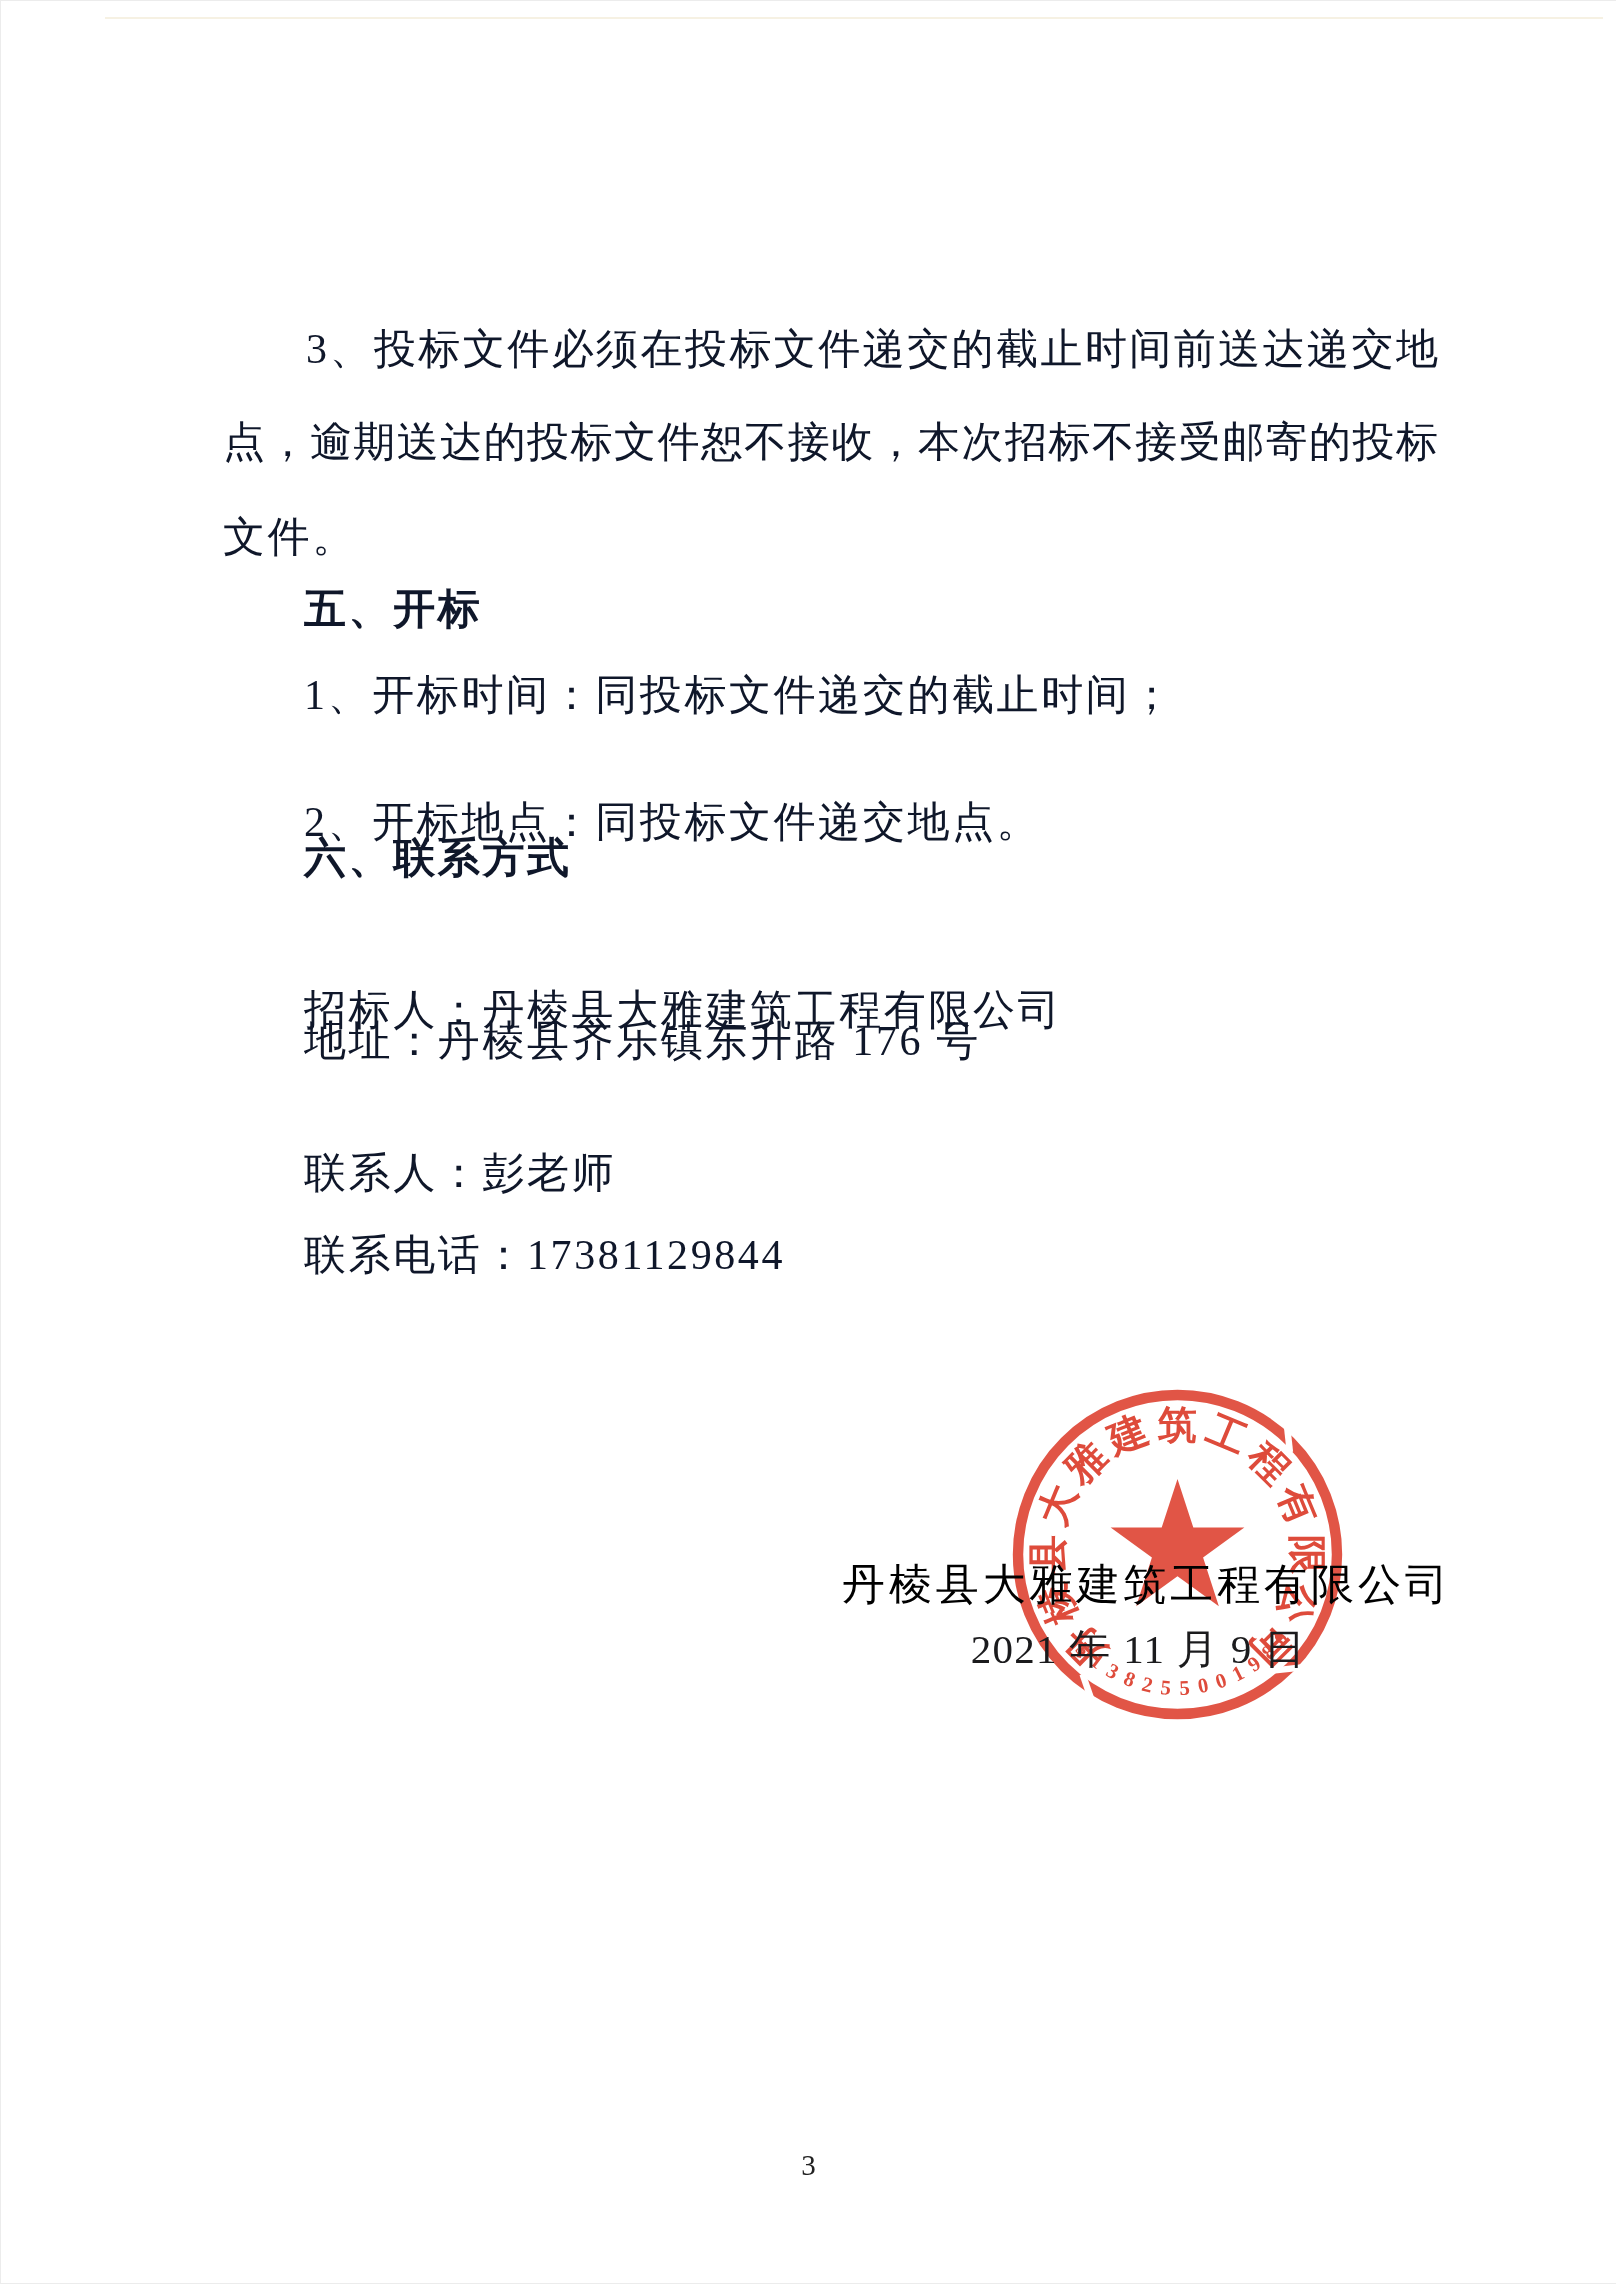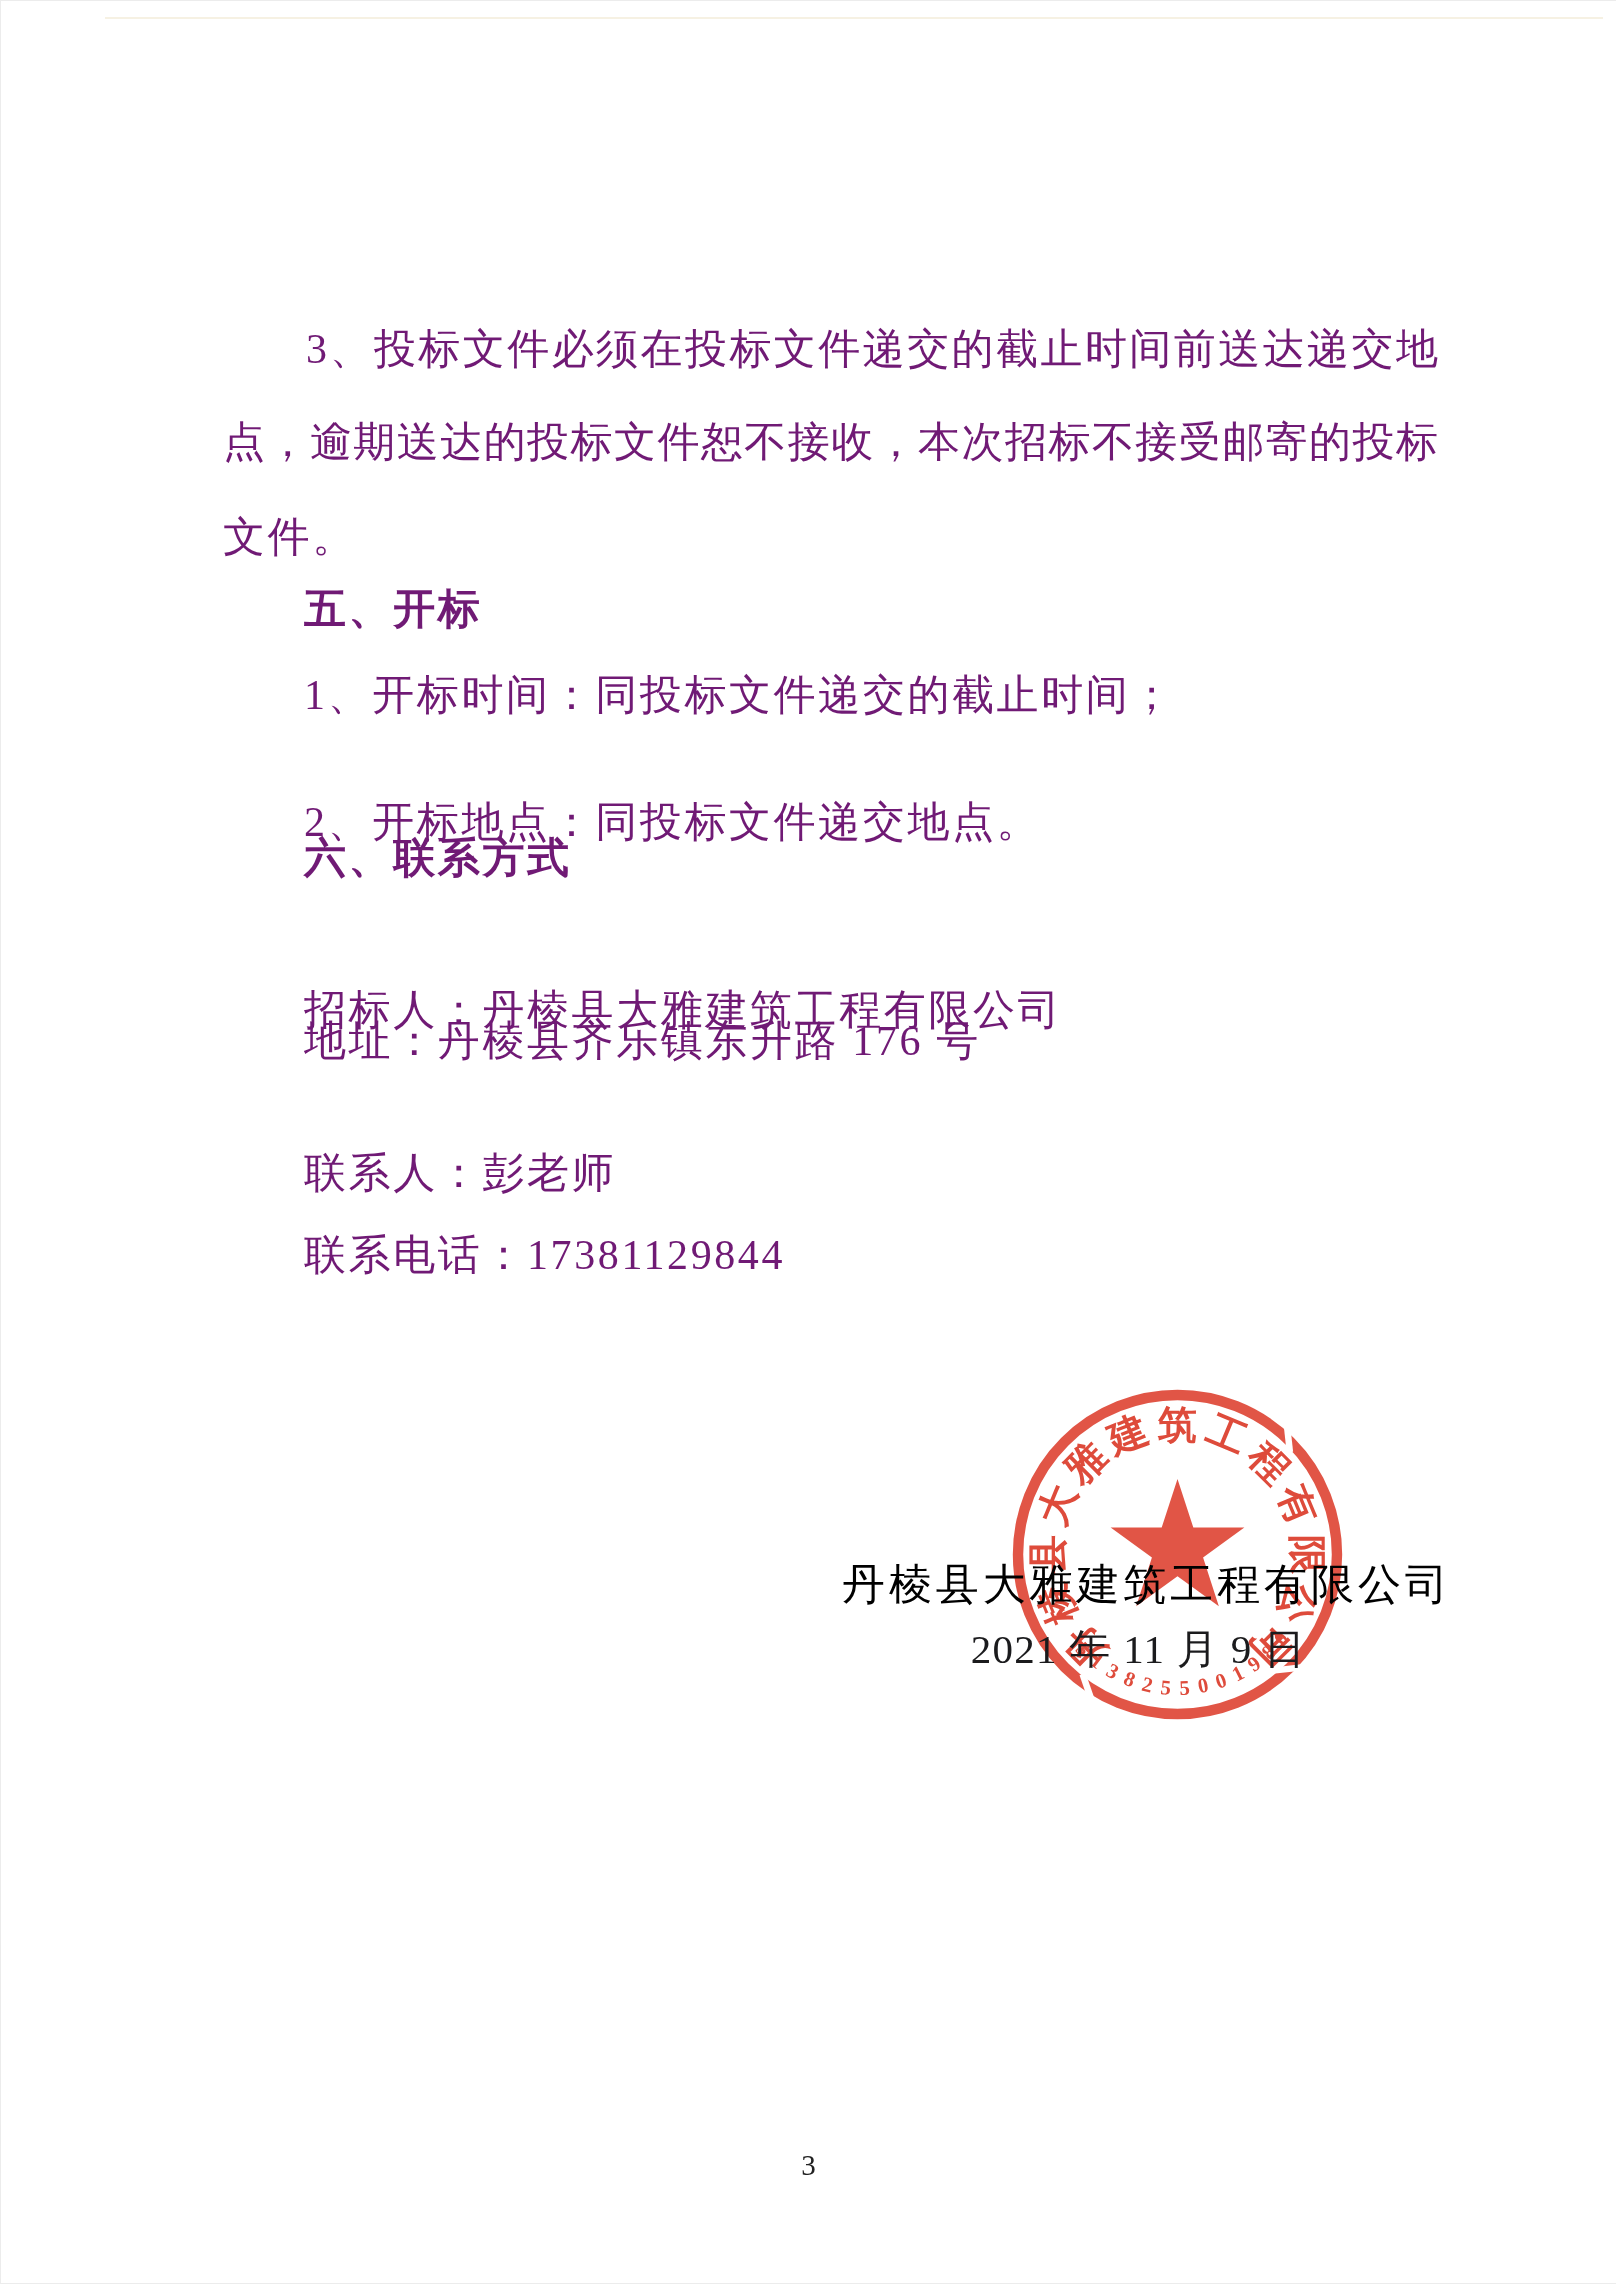--- a/index.html
+++ b/index.html
@@ -20,21 +20,21 @@
     background: #f4eedc; opacity: 0.8;
   }
   .line {
     position: absolute;
     left: 222px;
     width: 1215px;
     font-size: 42px;
     line-height: 50px;
     letter-spacing: 2.6px;
     white-space: nowrap;
-    color: #701a75;
+    color: #0f172a;
   }
   .just {
     white-space: normal;
     word-break: break-all;
     text-align: justify;
     text-align-last: justify;
     letter-spacing: 0;
   }
   .indent { text-indent: 83px; }
   .ind2 { padding-left: 81px; }

